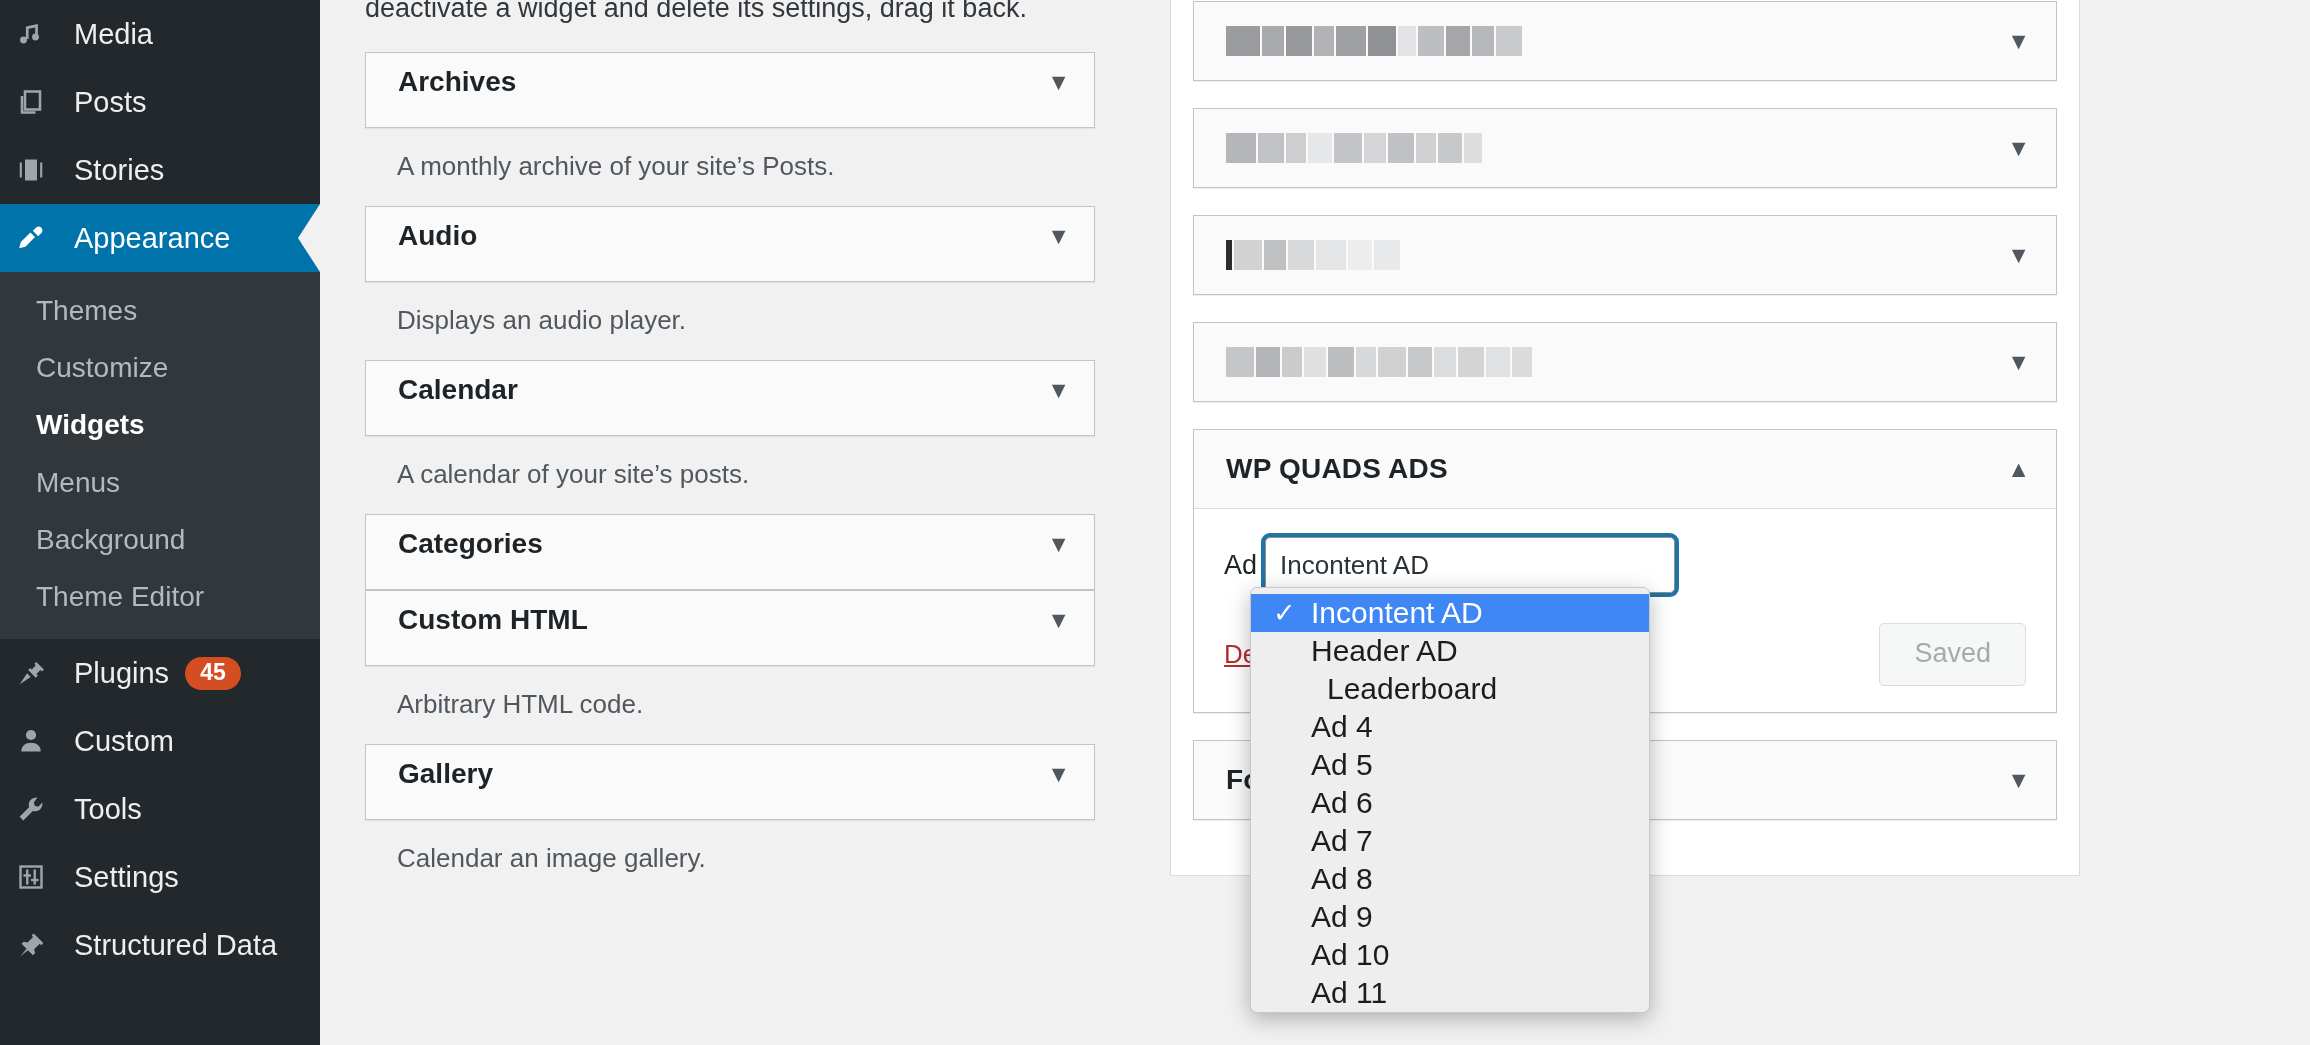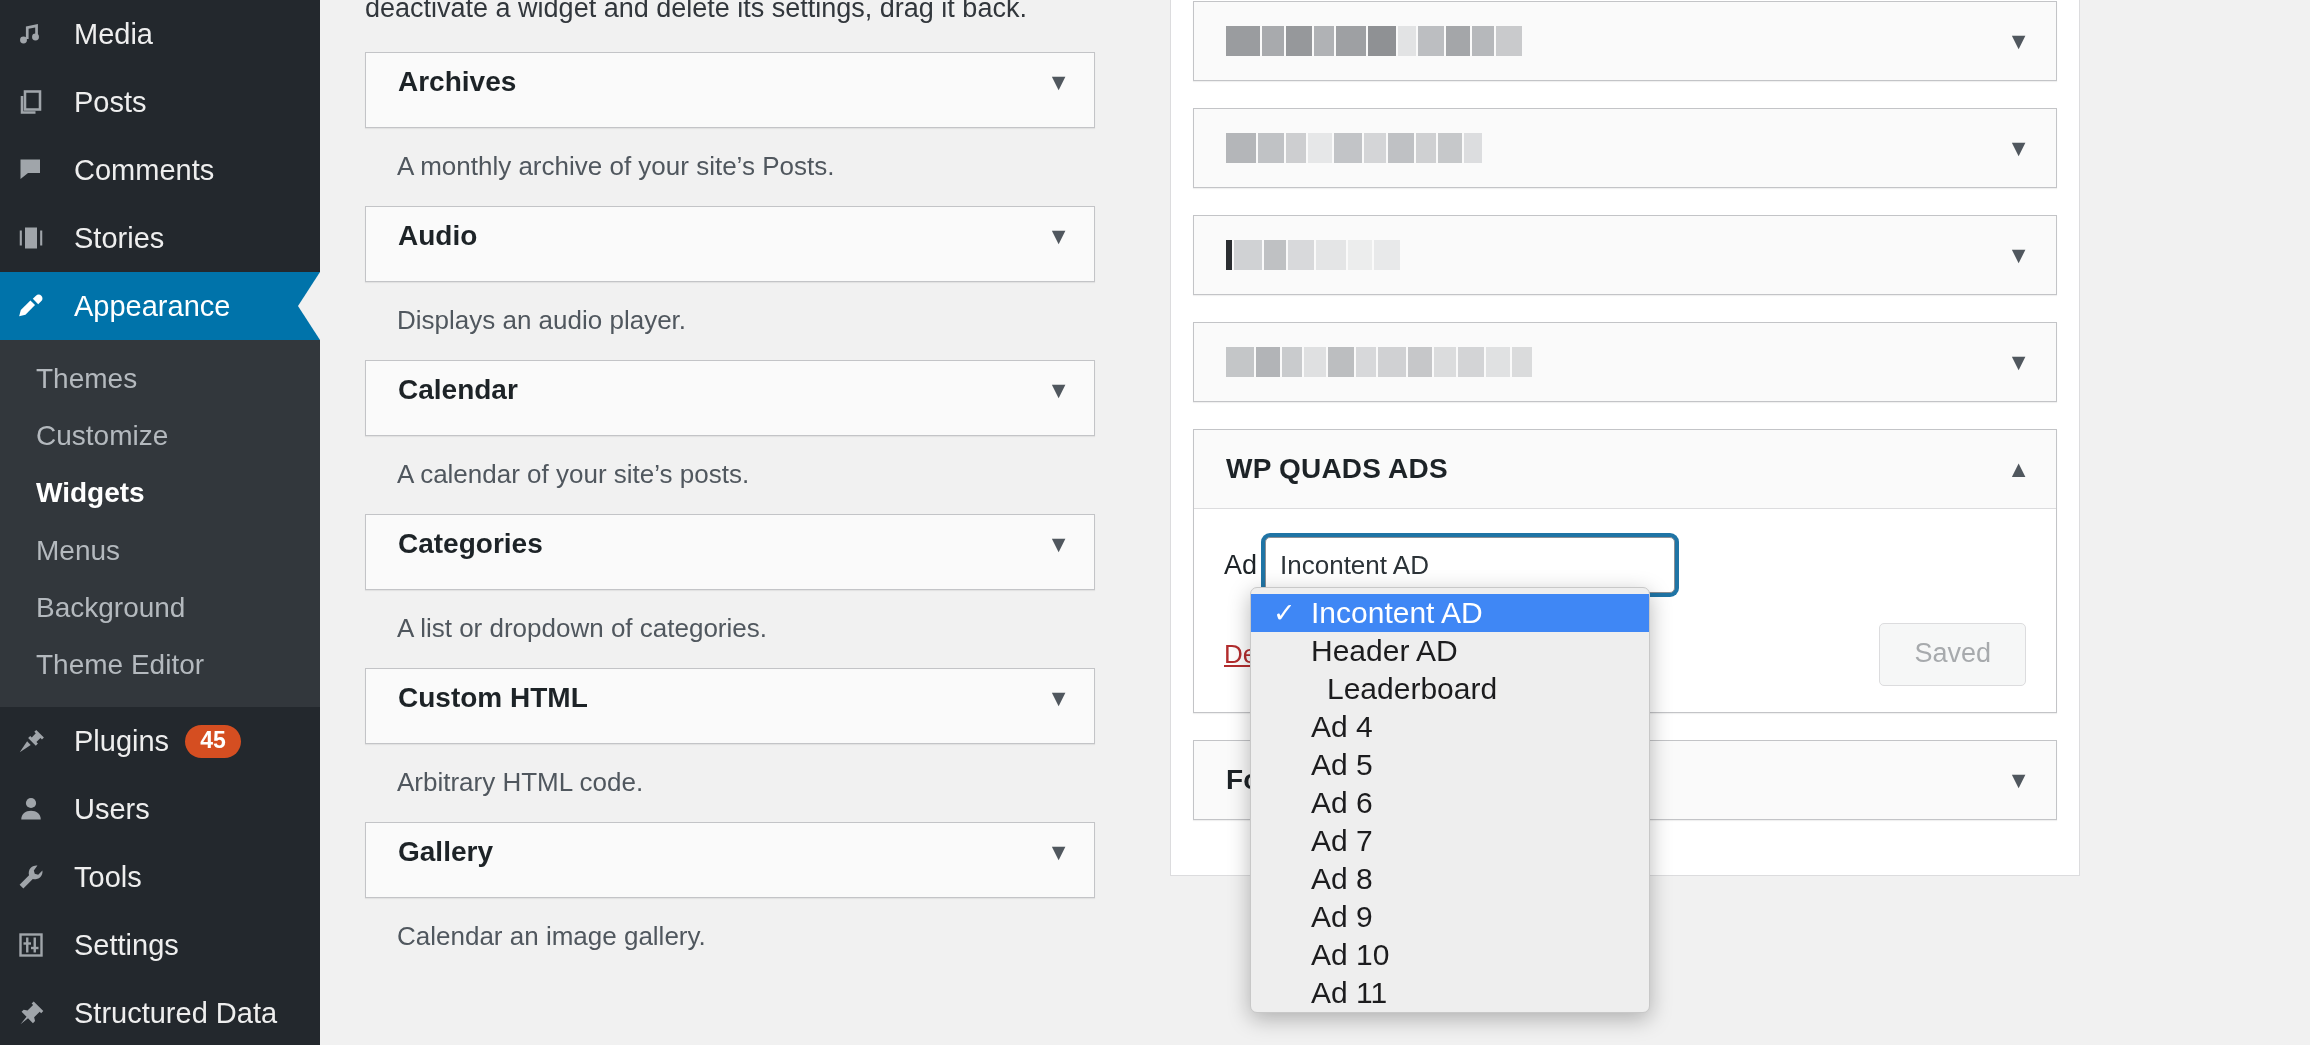--- a/index.html
+++ b/index.html
@@ -201,28 +201,20 @@
           <svg width="30" height="30" viewBox="0 0 20 20" fill="none" stroke="currentColor" stroke-width="1.7">
             <rect x="6" y="3" width="10" height="12"></rect>
             <polyline points="4,6 4,17 13,17"></polyline>
           </svg>
         </span>
         <span>Posts</span>
       </div>
       <div class="nav-item">
         <span class="ico">
           <svg width="30" height="30" viewBox="0 0 20 20" fill="currentColor">
-            <path d="M3 3h13v9H8l-5 4v-4H3z"></path>
-          </svg>
-        </span>
-        <span>Comments</span>
-      </div>
-      <div class="nav-item">
-        <span class="ico">
-          <svg width="30" height="30" viewBox="0 0 20 20" fill="currentColor">
             <rect x="6" y="3" width="8" height="14"></rect>
             <rect x="2.5" y="5" width="1.4" height="10"></rect>
             <rect x="16.1" y="5" width="1.4" height="10"></rect>
           </svg>
         </span>
         <span>Stories</span>
       </div>
       <div class="nav-item current">
         <span class="ico">
           <svg width="30" height="30" viewBox="0 0 20 20" fill="currentColor">
@@ -251,21 +243,21 @@
         <span>Plugins</span>
         <span class="badge">45</span>
       </div>
       <div class="nav-item">
         <span class="ico">
           <svg width="30" height="30" viewBox="0 0 20 20" fill="currentColor">
             <circle cx="10" cy="6" r="3.4"></circle>
             <path d="M3.5 17c0-3.6 2.9-5.8 6.5-5.8s6.5 2.2 6.5 5.8z"></path>
           </svg>
         </span>
-        <span>Users</span>
+        <span>Custom</span>
       </div>
       <div class="nav-item">
         <span class="ico">
           <svg width="30" height="30" viewBox="0 0 20 20" fill="currentColor">
             <path d="M14.3 2.4a5 5 0 00-5.6 6.4L2.4 15.1l2.5 2.5 6.3-6.3a5 5 0 006.4-5.6l-2.8 2.8-2.3-.6-.6-2.3z"></path>
           </svg>
         </span>
         <span>Tools</span>
       </div>
       <div class="nav-item">
@@ -305,21 +297,20 @@
         <div class="widget-desc">Displays an audio player.</div>
         <div class="widget-box">
           <span class="wtitle">Calendar</span>
           <span class="caret">▼</span>
         </div>
         <div class="widget-desc">A calendar of your site’s posts.</div>
         <div class="widget-box">
           <span class="wtitle">Categories</span>
           <span class="caret">▼</span>
         </div>
-        <div class="widget-desc">A list or dropdown of categories.</div>
         <div class="widget-box">
           <span class="wtitle">Custom HTML</span>
           <span class="caret">▼</span>
         </div>
         <div class="widget-desc">Arbitrary HTML code.</div>
         <div class="widget-box">
           <span class="wtitle">Gallery</span>
           <span class="caret">▼</span>
         </div>
         <div class="widget-desc">Calendar an image gallery.</div>

